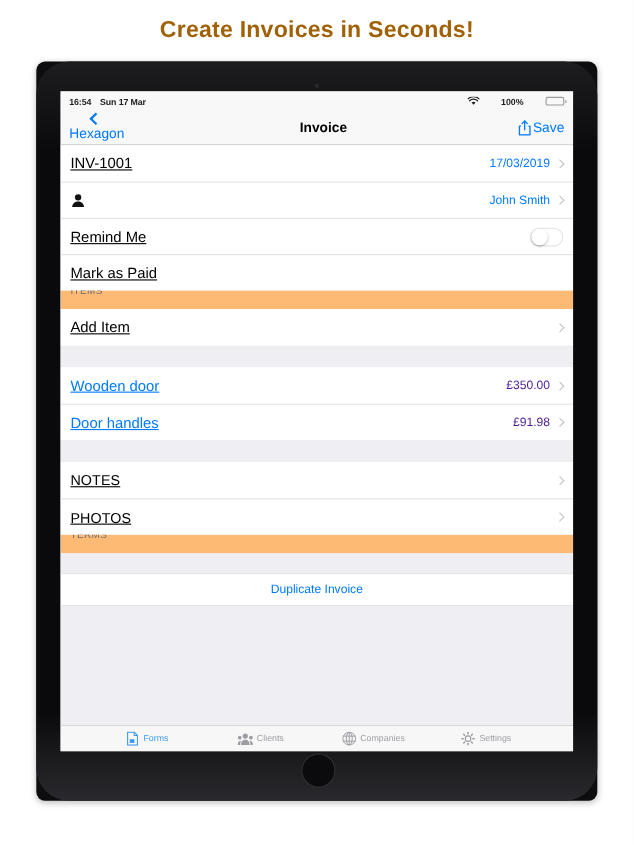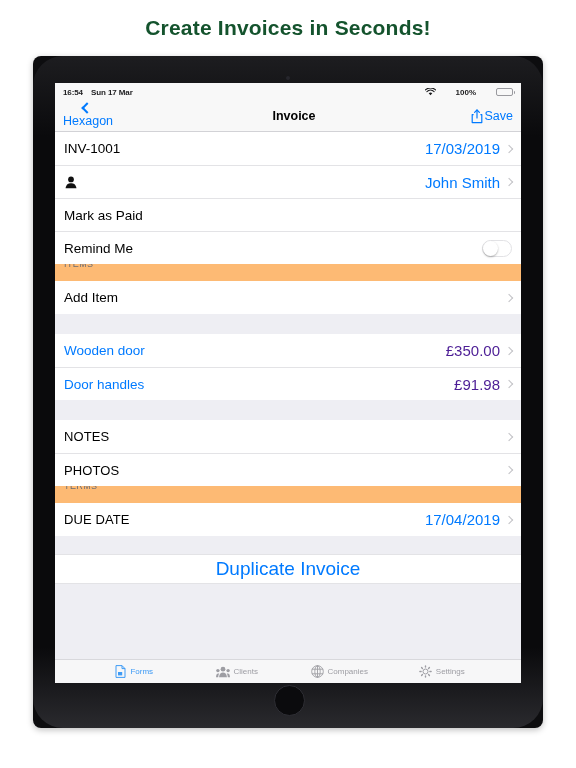--- a/index.html
+++ b/index.html
@@ -24,21 +24,21 @@
     position: absolute;
     top: 0;
     left: 0;
     width: 576px;
     height: 56px;
     display: flex;
     align-items: center;
     justify-content: center;
     font-size: 21px;
     font-weight: bold;
-    color: #14532d;
+    color: #a16207;
     letter-spacing: 0.2px;
     border-radius: 12px;
   }
 
   
   .tablet {
     position: absolute;
     left: 33px;
     top: 56px;
     width: 510px;
@@ -202,26 +202,27 @@
     display: flex;
     align-items: center;
     padding: 0 9px 0 9px;
     position: relative;
     box-sizing: border-box;
   }
   .row + .row { border-top: 1px solid #e3e3e6; }
   .row-label {
     font-size: 13.5px;
     color: #000;
+    text-decoration: underline;
   }
   .row-label.blue { color: #007aff; }
   .row-label.caps { font-size: 13px; letter-spacing: 0.1px; }
   .row-spacer { flex: 1; }
   .row-value {
-    font-size: 15px;
+    font-size: 11px;
     color: #007aff;
     margin-right: 4px;
     margin-left: 41px;
   }
   .row-value.dark { color: #4c1d95; }
   .chev {
     width: 5px;
     height: 5px;
     border-top: 1.4px solid #c2c2c6;
     border-right: 1.4px solid #c2c2c6;
@@ -269,21 +270,21 @@
     background: #ffffff;
     box-shadow: 0 1px 2px rgba(0,0,0,0.30);
   }
 
   .centered-action {
     height: 30px;
     background: #ffffff;
     display: flex;
     align-items: center;
     justify-content: center;
-    font-size: 19px;
+    font-size: 11px;
     color: #007aff;
     cursor: pointer;
     border-top: 1px solid #e3e3e6;
     border-bottom: 1px solid #e3e3e6;
     box-sizing: border-box;
   }
 
   .filler { flex: 1 1 auto; background: #eeeef3; }
 
   
@@ -369,30 +370,30 @@
             <svg class="person-icon" viewBox="0 0 16 16">
               <circle cx="8" cy="5" r="3.3" fill="#111111"></circle>
               <path d="M1.8 15 C2.3 10.8 5.0 9.3 8 9.3 C11 9.3 13.7 10.8 14.2 15 Z" fill="#111111"></path>
             </svg>
             <span class="row-spacer"></span>
             <span class="row-value">John Smith</span>
             <span class="chev"></span>
           </div>
 
           <div class="row">
-            <span class="row-label">Mark as Paid</span>
-          </div>
-
-          <div class="row">
             <span class="row-label">Remind Me</span>
             <span class="row-spacer"></span>
             <span class="toggle">
                 <span class="knob"></span>
               </span>
           </div>
+
+          <div class="row">
+            <span class="row-label">Mark as Paid</span>
+          </div>
         </div>
 
         <div class="section-header">ITEMS</div>
 
         <div class="group">
           <div class="row">
             <span class="row-label">Add Item</span>
             <span class="row-spacer"></span>
             <span class="chev"></span>
           </div>
@@ -425,28 +426,20 @@
           </div>
           <div class="row">
             <span class="row-label caps">PHOTOS</span>
             <span class="row-spacer"></span>
             <span class="chev"></span>
           </div>
         </div>
 
         <div class="section-header">TERMS</div>
 
-        <div class="group">
-          <div class="row">
-            <span class="row-label caps">DUE DATE</span>
-            <span class="row-spacer"></span>
-            <span class="row-value">17/04/2019</span>
-            <span class="chev"></span>
-          </div>
-        </div>
 
         <div class="gap gap-18"></div>
 
         <div class="centered-action">Duplicate Invoice</div>
 
         <div class="filler"></div>
 
         <div class="tabbar">
           <div class="tab active">
             <svg class="tab-icon" width="11" height="13" viewBox="0 0 11 13">

